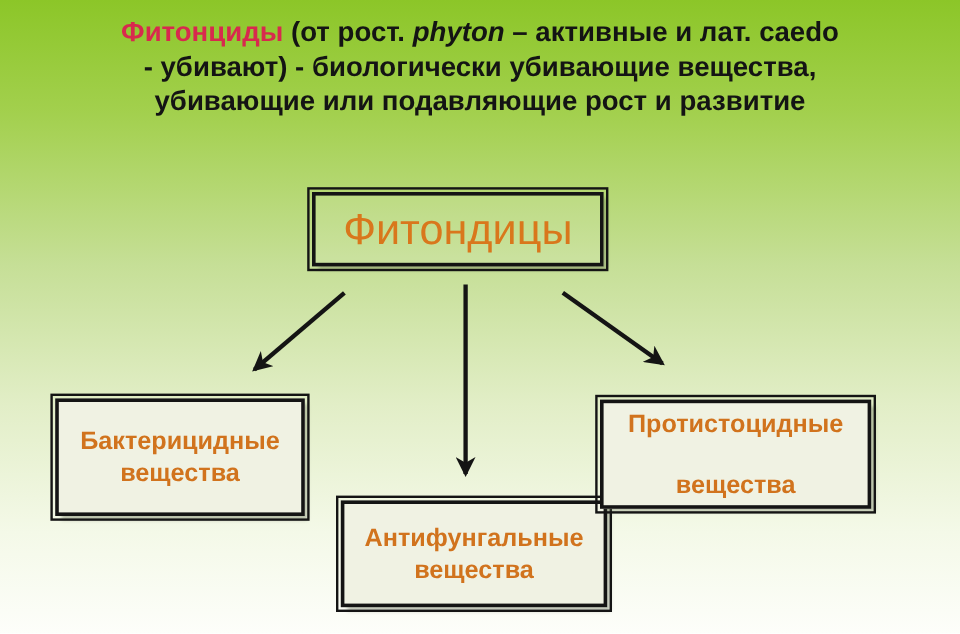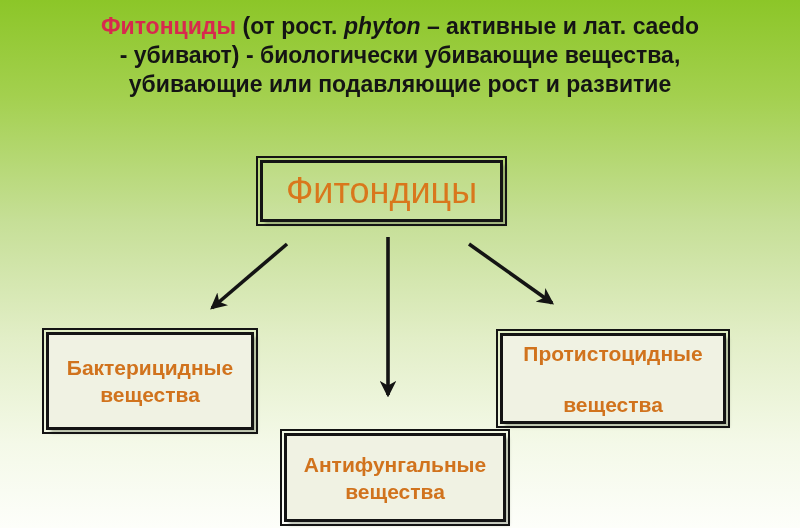--- a/index.html
+++ b/index.html
@@ -84,21 +84,21 @@
     box-shadow: 4px 4px 3px -1px rgba(95,105,80,0.40);
   }
   .branch-box .branch-line {
     font-size: 21px;
     line-height: 27px;
     font-weight: bold;
     color: #d1731d;
     white-space: nowrap;
   }
   .branch-left   { left: 46px;  top: 332px; width: 202px; height: 92px; }
-  .branch-middle { left: 284px; top: 417px; width: 216px; height: 83px; margin-top: 16px; }
+  .branch-middle { left: 284px; top: 417px; width: 216px; height: 83px; }
   .branch-right  { left: 500px; top: 333px; width: 220px; height: 85px; gap: 24px; }
 </style>
 </head>
 <body>
 
 <div class="slide">
 
   <div class="title">
     <div class="title-line"><span class="term">Фитонциды</span><span> (от рост. </span><span class="latin">phyton</span><span> – активные и лат. caedo</span></div>
     <div class="title-line">-  убивают) - биологически убивающие вещества,</div>

